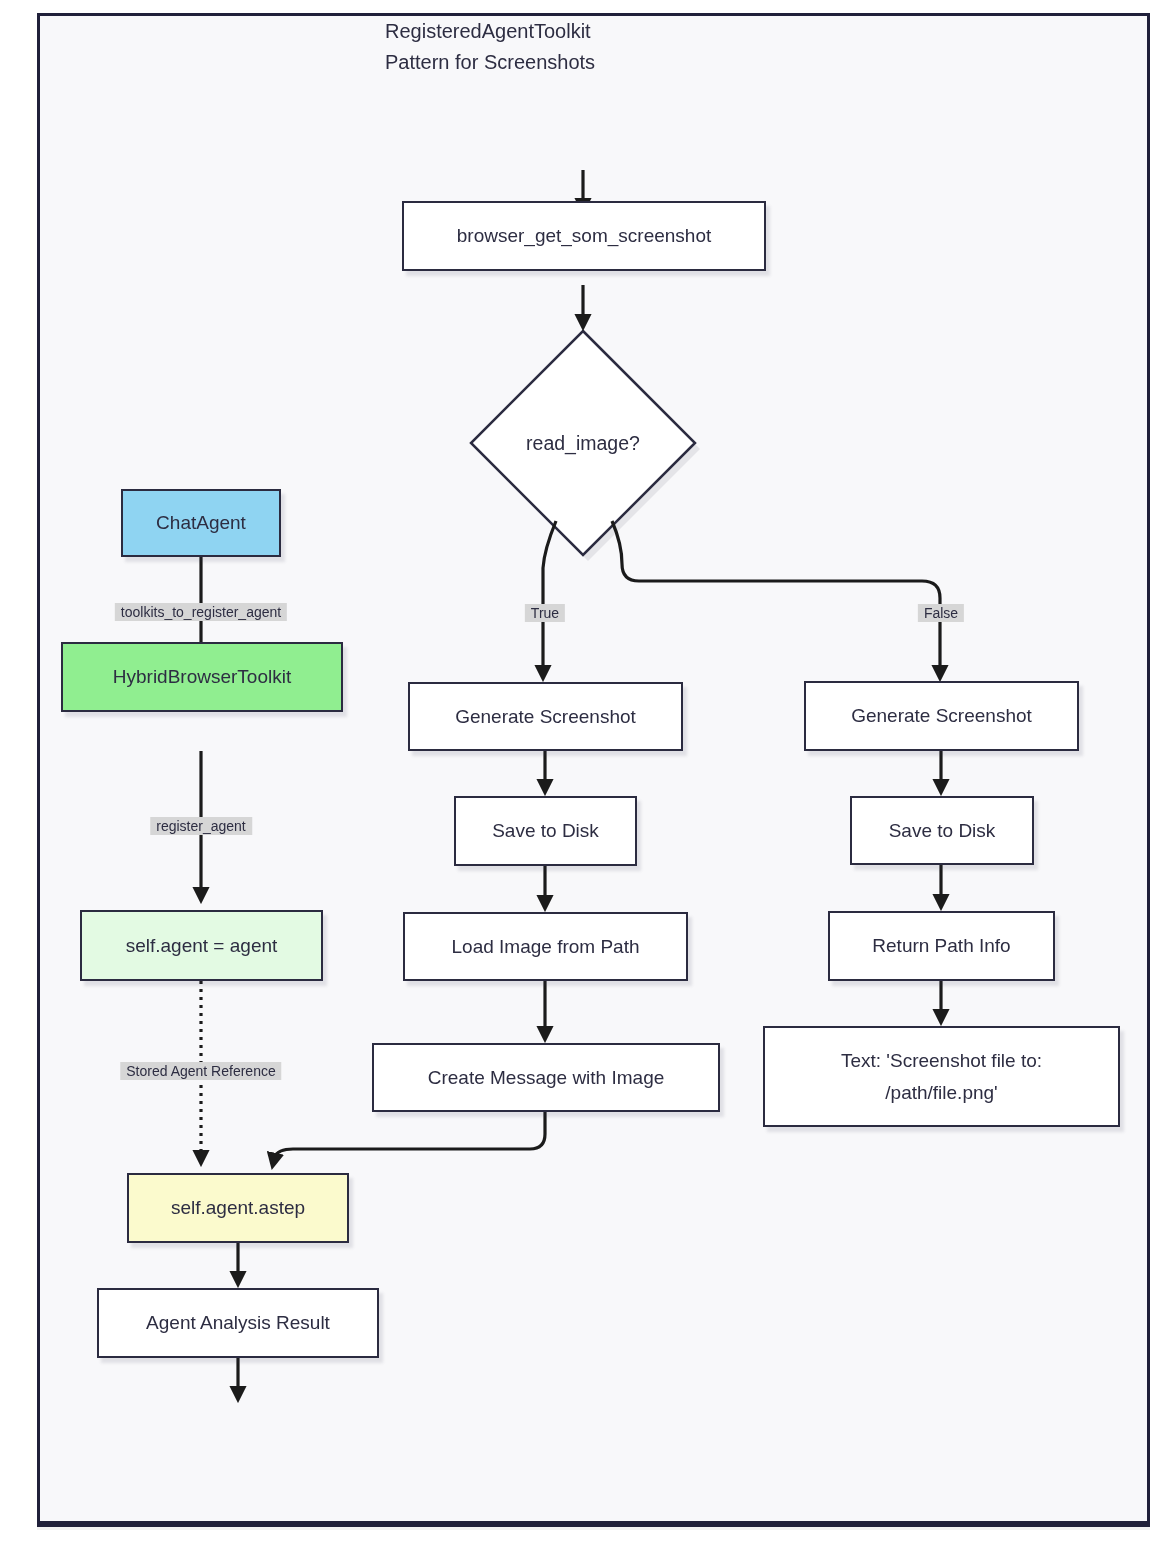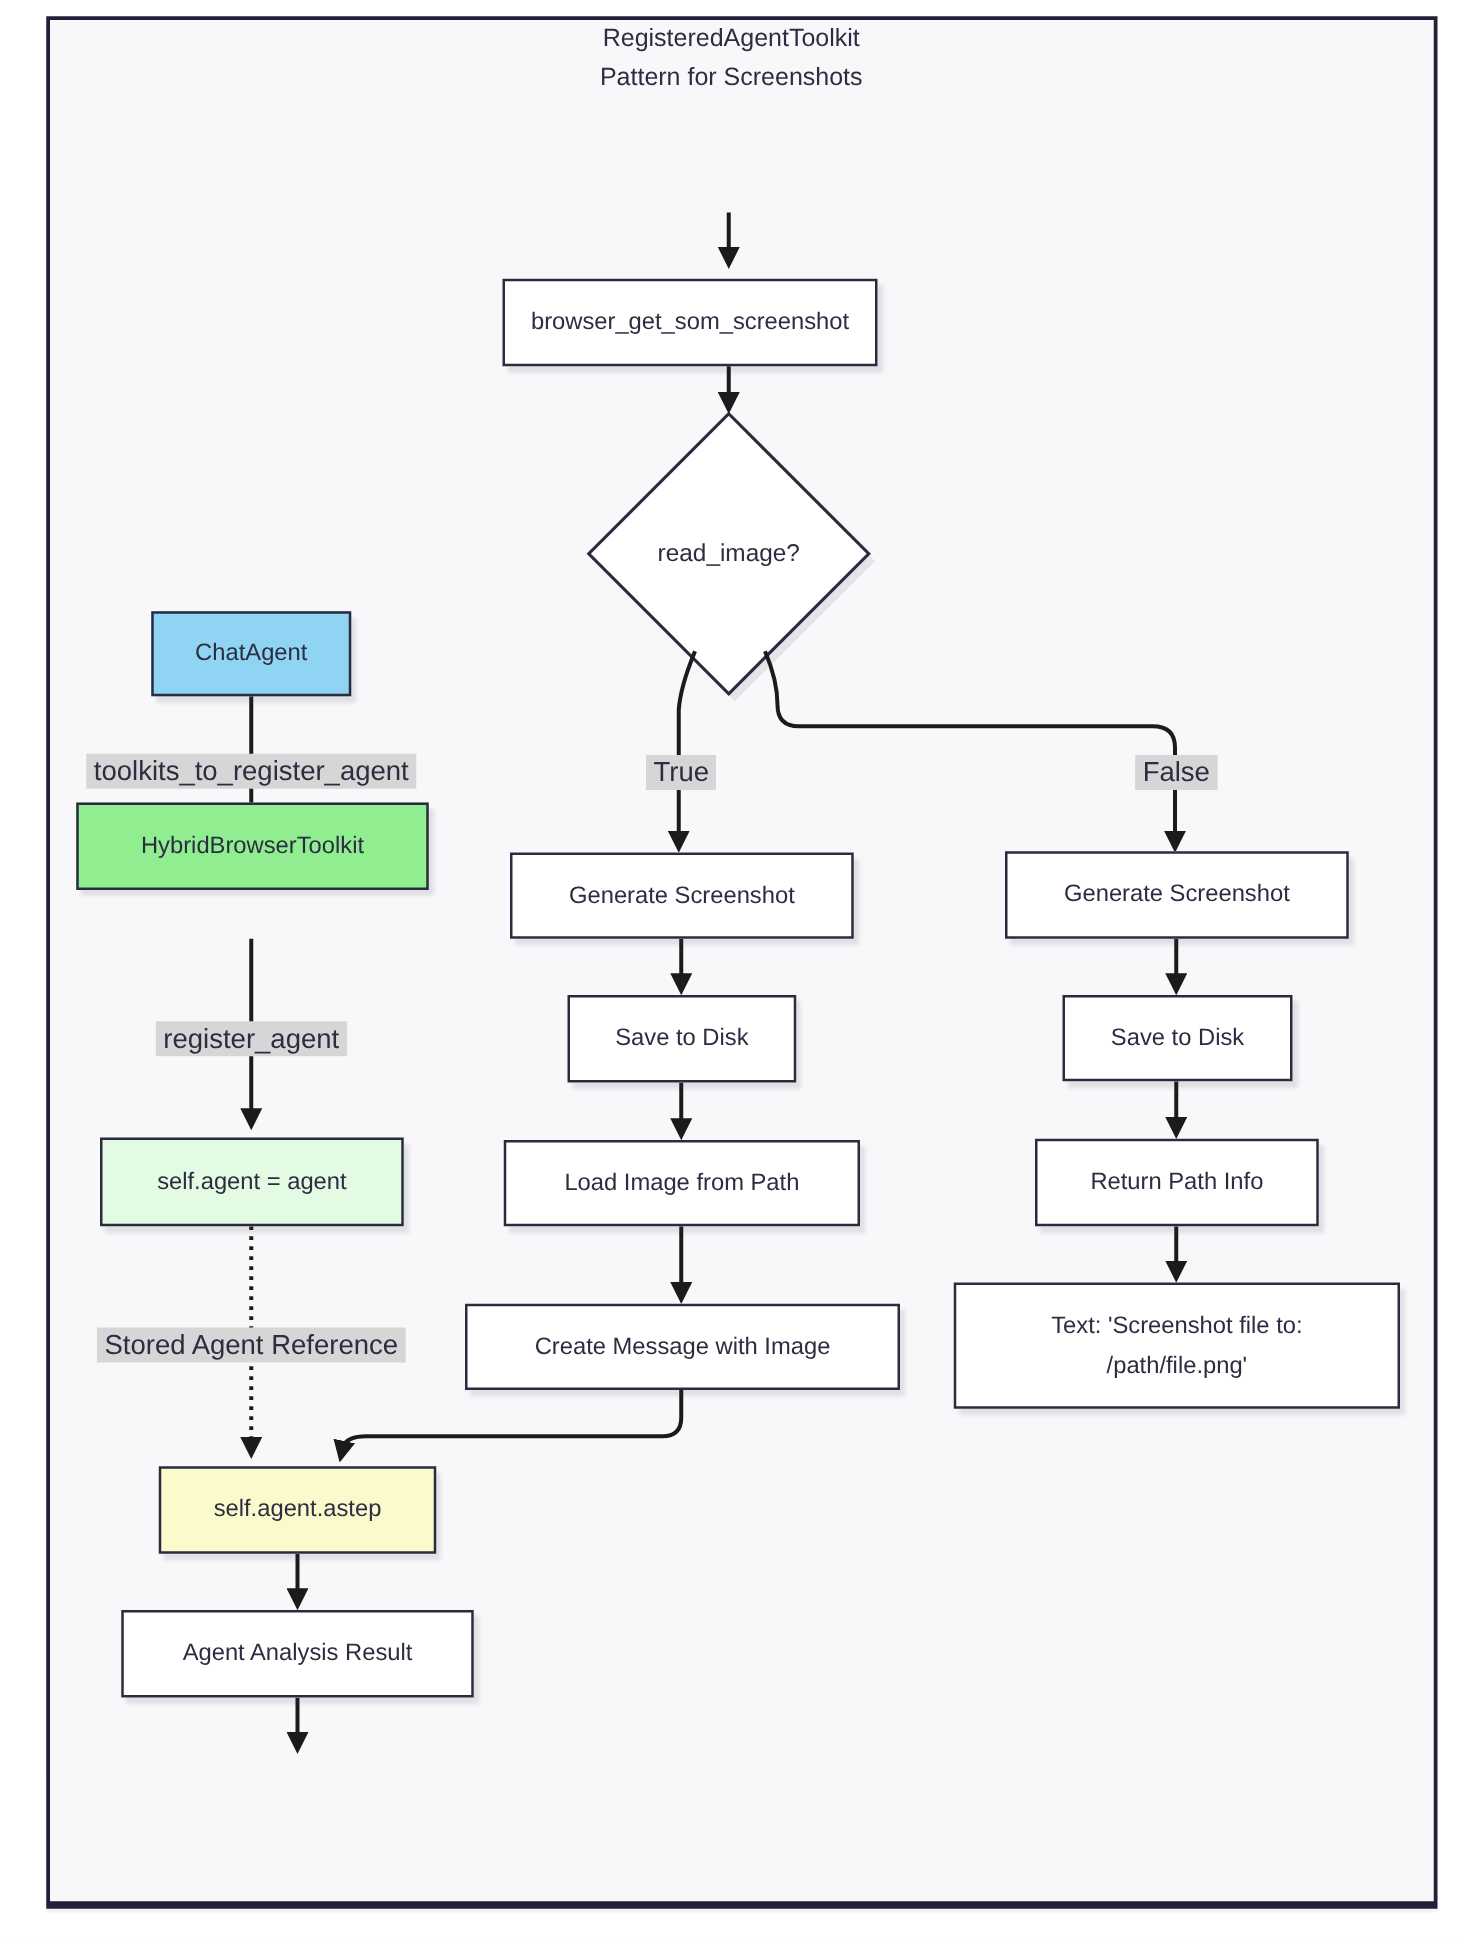--- a/index.html
+++ b/index.html
@@ -8,32 +8,32 @@
     --chat-agent-fill:#8fd4f2; --toolkit-fill:#90ee90;
     --assign-fill:#e3fae3; --astep-fill:#fbfacd;
   }
   html,body{margin:0;padding:0;background:#ffffff;}
   .canvas{position:relative;width:1168px;height:1554px;background:#ffffff;overflow:hidden;
           font-family:"Liberation Sans","DejaVu Sans",sans-serif;color:var(--text);}
   .frame{position:absolute;left:37px;top:13px;width:1113px;height:1514px;box-sizing:border-box;
          background:var(--frame-bg);border:3px solid #20203a;border-bottom-width:6px;z-index:0;
          box-shadow:0 3px 0 rgba(0,0,0,0.05);}
   svg.edges{position:absolute;left:0;top:0;width:1168px;height:1554px;z-index:1;}
-  .title{position:absolute;left:385px;top:16px;width:400px;text-align:center;
+  .title{position:absolute;left:385px;top:16px;width:400px;text-align:left;
          font-size:20px;line-height:31px;z-index:2;}
   .node{position:absolute;box-sizing:border-box;display:flex;flex-direction:column;
         align-items:center;justify-content:center;background:var(--node-fill);
         border:2.5px solid var(--node-border);box-shadow:4px 5px 3px rgba(60,60,80,0.12);
         font-size:19px;text-align:center;line-height:32px;z-index:2;}
   .node.blue{background:var(--chat-agent-fill);}
   .node.green{background:var(--toolkit-fill);}
   .node.palegreen{background:var(--assign-fill);}
   .node.yellow{background:var(--astep-fill);}
   .edge-label{position:absolute;transform:translateX(-50%);background:var(--label-bg);
-              padding:1px 6px;font-size:22px;white-space:nowrap;z-index:3;}
+              padding:1px 6px;font-size:14px;white-space:nowrap;z-index:3;}
   .diamond-label{position:absolute;left:583px;top:443px;transform:translate(-50%,-50%);
                  font-size:19.5px;z-index:2;}
 </style>
 </head>
 <body>
 
 <div class="canvas">
   <div class="frame"></div>
 
   <svg class="edges" viewBox="0 0 1168 1554" xmlns="http://www.w3.org/2000/svg">
@@ -64,21 +64,21 @@
       <path d="M941,865 L941,905" marker-end="url(#arrow)"></path>
       <path d="M941,981 L941,1020" marker-end="url(#arrow)"></path>
     </g>
   </svg>
 
   <div class="title">
     <div>RegisteredAgentToolkit</div>
     <div>Pattern for Screenshots</div>
   </div>
 
-  <div class="node" style="left:402px;top:223px;width:300px;height:70px">
+  <div class="node" style="left:402px;top:201px;width:364px;height:70px">
     <span>browser_get_som_screenshot</span>
   </div>
   <div class="diamond-label">read_image?</div>
 
   <div class="node blue" style="left:121px;top:489px;width:160px;height:68px">
     <span>ChatAgent</span>
   </div>
   <div class="edge-label" style="left:201px;top:603px">toolkits_to_register_agent</div>
   <div class="node green" style="left:61px;top:642px;width:282px;height:70px">
     <span>HybridBrowserToolkit</span>

